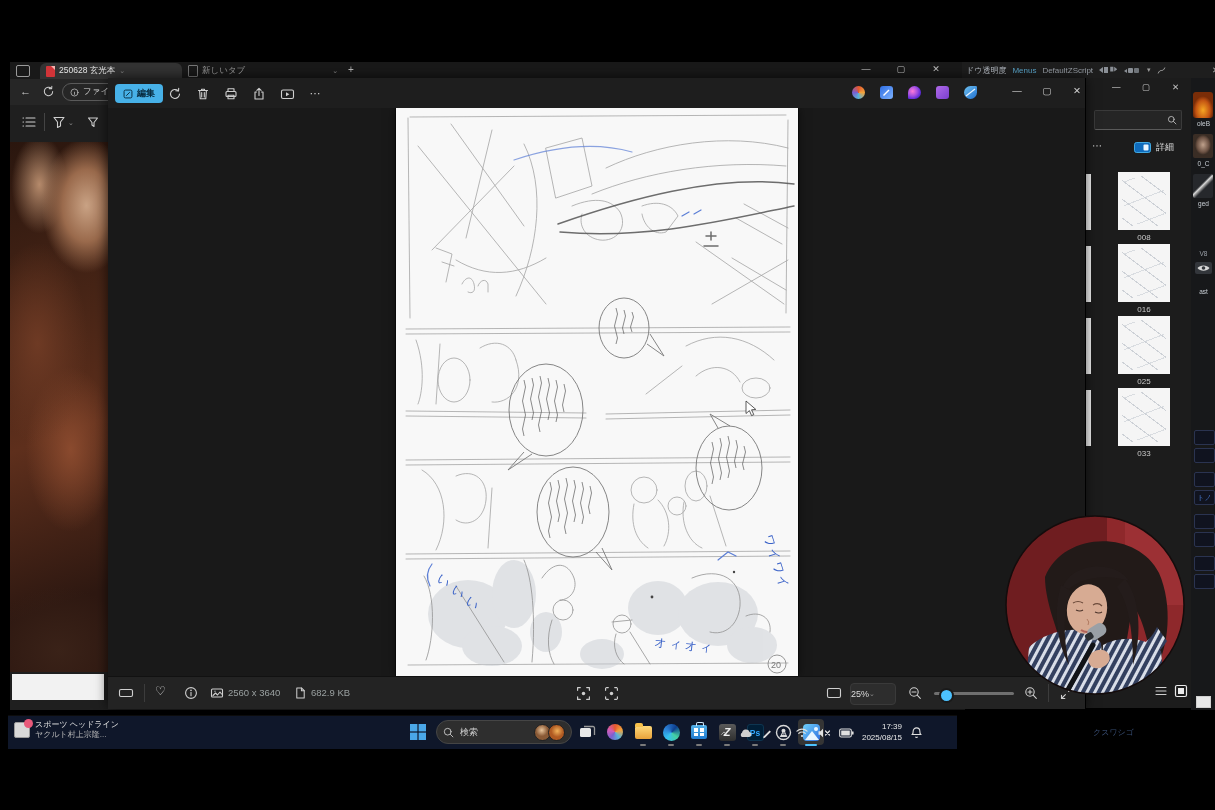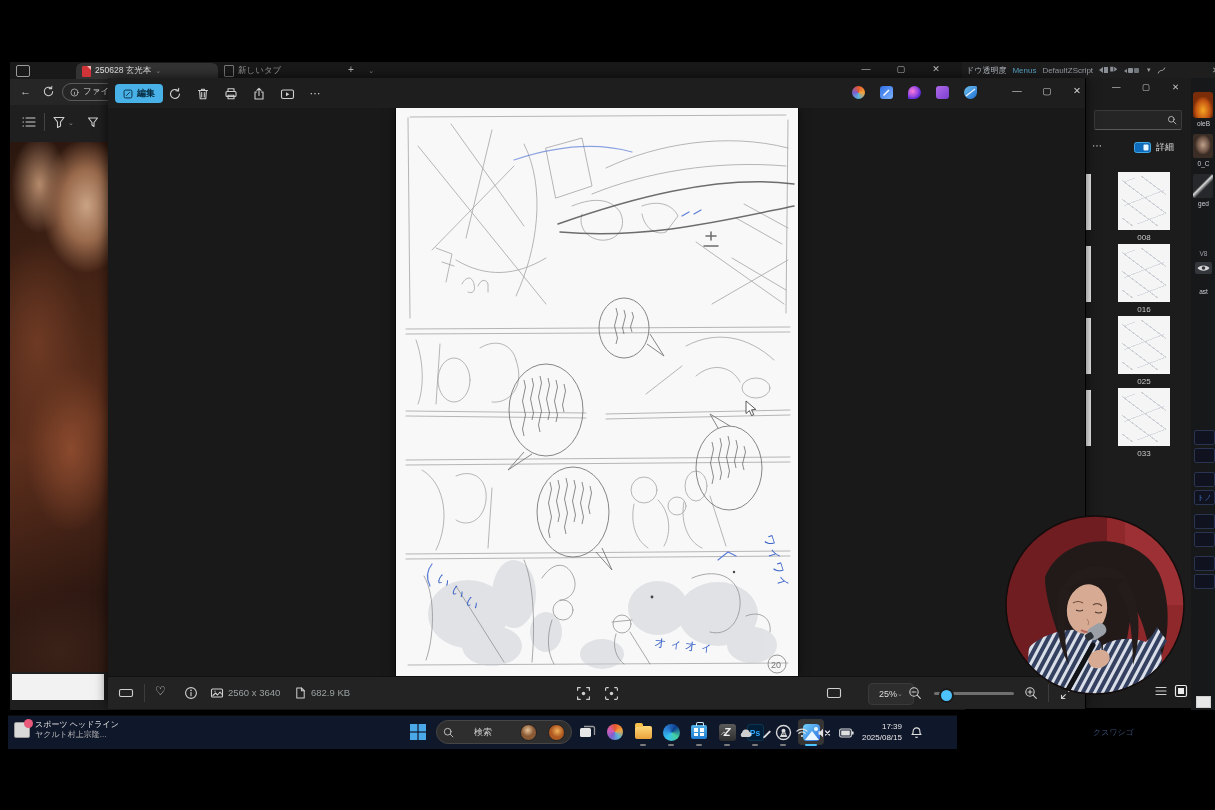--- a/index.html
+++ b/index.html
@@ -7,21 +7,21 @@
          font-family:"Liberation Sans",sans-serif;-webkit-font-smoothing:antialiased;}
   .abs{position:absolute;}
   .row{display:flex;align-items:center;}
   svg{display:block;}
   .icn{stroke:#cfcfcf;stroke-width:1.1;fill:none;stroke-linecap:round;stroke-linejoin:round;}
 
   
   .w1{left:10px;top:62px;width:955px;height:648px;background:#1f1f1f;z-index:1;}
   .w1-tabs{left:0;top:0;width:100%;height:17px;background:#191919;}
   .tab{height:16px;border-radius:6px 6px 0 0;display:flex;align-items:center;gap:4px;
-       padding:0 6px;font-size:8.5px;margin-left:36px;}
+       padding:0 6px;font-size:8.5px;}
   .tab.active{background:#333;color:#e3e3e3;}
   .tab.idle{color:#9a9a9a;}
   .chev{color:#8a8a8a;font-size:7px;}
   .pdficon{width:9px;height:11px;background:#d13438;border-radius:1px;position:relative;}
   .pdficon:after{content:"";position:absolute;right:0;top:0;border:2.5px solid;
        border-color:#f7b2ae #f7b2ae #d13438 #d13438;}
   .docicon{width:8px;height:10px;border:1px solid #777;border-radius:1px;}
   .wbtn{color:#c0c0c0;font-size:9px;width:22px;text-align:center;}
   .w1-photo{left:0;top:80px;width:98px;height:530px;
      background:
@@ -65,36 +65,36 @@
   .w3-name{left:0;right:0;top:9px;text-align:center;font-size:9.5px;color:#bdbdbd;}
   .cicon{position:absolute;top:8px;width:13px;height:13px;border-radius:3px;}
   .w3ctl{position:absolute;top:7px;font-size:9.5px;color:#cfcfcf;width:26px;text-align:center;}
   .canvas{left:0;top:30px;width:977px;height:568px;background:#191919;overflow:hidden;}
   .page{position:absolute;left:288px;top:0px;width:402px;height:568px;background:#f8f8f8;
         box-shadow:0 0 0 1px rgba(0,0,0,.45),0 0 10px rgba(0,0,0,.6);}
   .statusbar{left:0;top:598px;width:977px;height:32px;background:#232323;border-top:1px solid #111;}
   .sbtxt{font-size:9.5px;color:#9aa0a0;}
   .sbicon{position:absolute;top:9px;}
   .zoombox{position:absolute;left:742px;top:6px;width:44px;height:20px;background:#2d2d2d;border:1px solid #3a3a3a;
-      border-radius:4px;display:flex;align-items:center;justify-content:center;gap:0;font-size:9px;color:#ddd;margin-left:18px;}
+      border-radius:4px;display:flex;align-items:center;justify-content:flex-start;gap:0;font-size:9px;color:#ddd;}
   .slider{position:absolute;left:826px;top:15px;width:80px;height:3px;background:#6f6f6f;border-radius:2px;}
   .slider .knob{position:absolute;left:5px;top:-4px;width:11px;height:11px;border-radius:50%;background:#4cc2ff;border:2px solid #1a1a1a;}
 
   
   .webcam{left:1005px;top:515px;width:180px;height:180px;z-index:6;}
 
   
   .taskbar{left:8px;top:715px;width:949px;height:33px;background:#0f172a;border-top:1px solid #0c0c0c;z-index:10;}
   .widget{position:absolute;left:6px;top:4px;display:flex;align-items:center;gap:5px;}
   .wic{width:14px;height:14px;border:1px solid #9a9a9a;border-radius:2px;background:#d9d9d9;position:relative;}
   .wbadge{position:absolute;left:9px;top:-4px;width:9px;height:9px;border-radius:50%;background:#e8597a;}
   .wtxt{font-size:8px;color:#e0e0e0;line-height:1.25;}
   .start{position:absolute;left:402px;top:8px;}
   .spill{position:absolute;left:428px;top:4px;width:136px;height:24px;border-radius:12px;background:#2e2e2e;
-      border:1px solid #454545;display:flex;align-items:center;gap:20px;padding:0 6px;box-sizing:border-box;}
+      border:1px solid #454545;display:flex;align-items:center;gap:6px;padding:0 6px;box-sizing:border-box;}
   .spill .stx{font-size:9px;color:#cfcfcf;flex:1;}
   .avat{width:15px;height:15px;border-radius:50%;border:1px solid #222;}
   .slot{position:absolute;top:3px;width:26px;height:26px;display:flex;align-items:center;justify-content:center;border-radius:4px;}
   .pill{position:absolute;bottom:-1px;left:50%;transform:translateX(-50%);width:6px;height:2.5px;border-radius:2px;background:#7a7a7a;}
   .pill.on{width:12px;background:#4cc2ff;}
   .tray{position:absolute;right:34px;top:0;height:33px;display:flex;align-items:center;gap:8px;}
   .clock{font-size:8px;color:#e8e8e8;text-align:right;line-height:1.3;}
   .ime{font-size:9.5px;color:#e8e8e8;}
 </style>
 </head>

